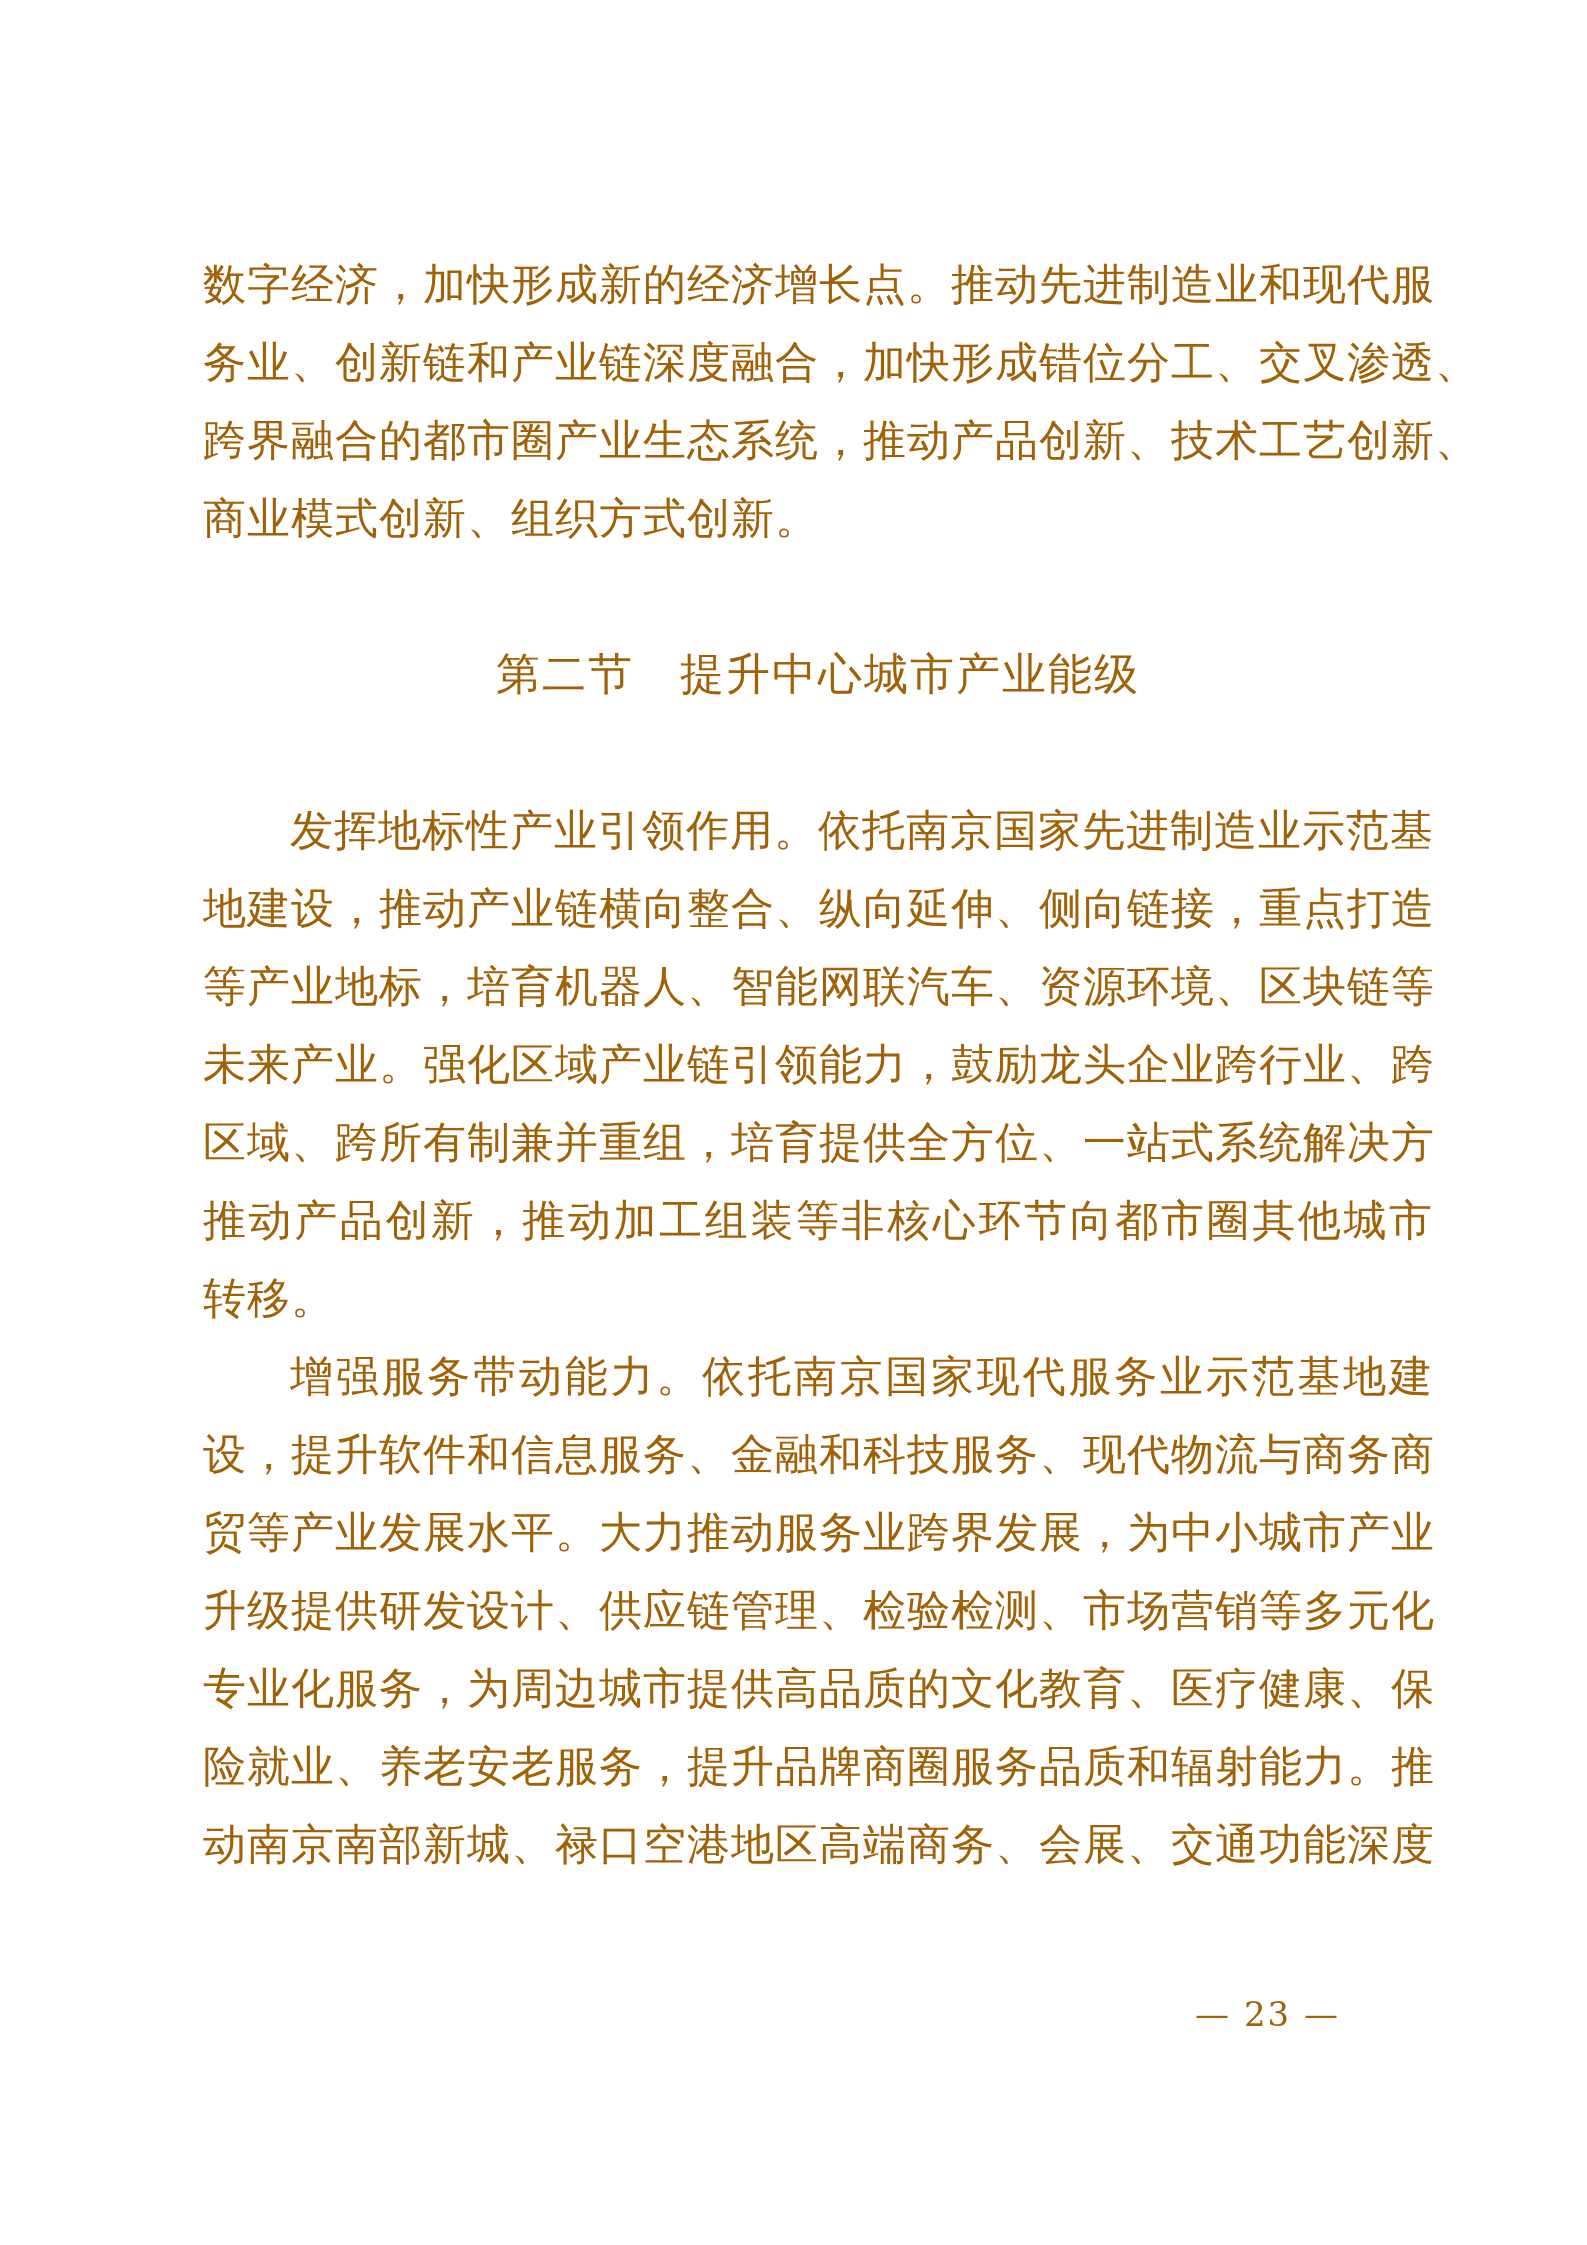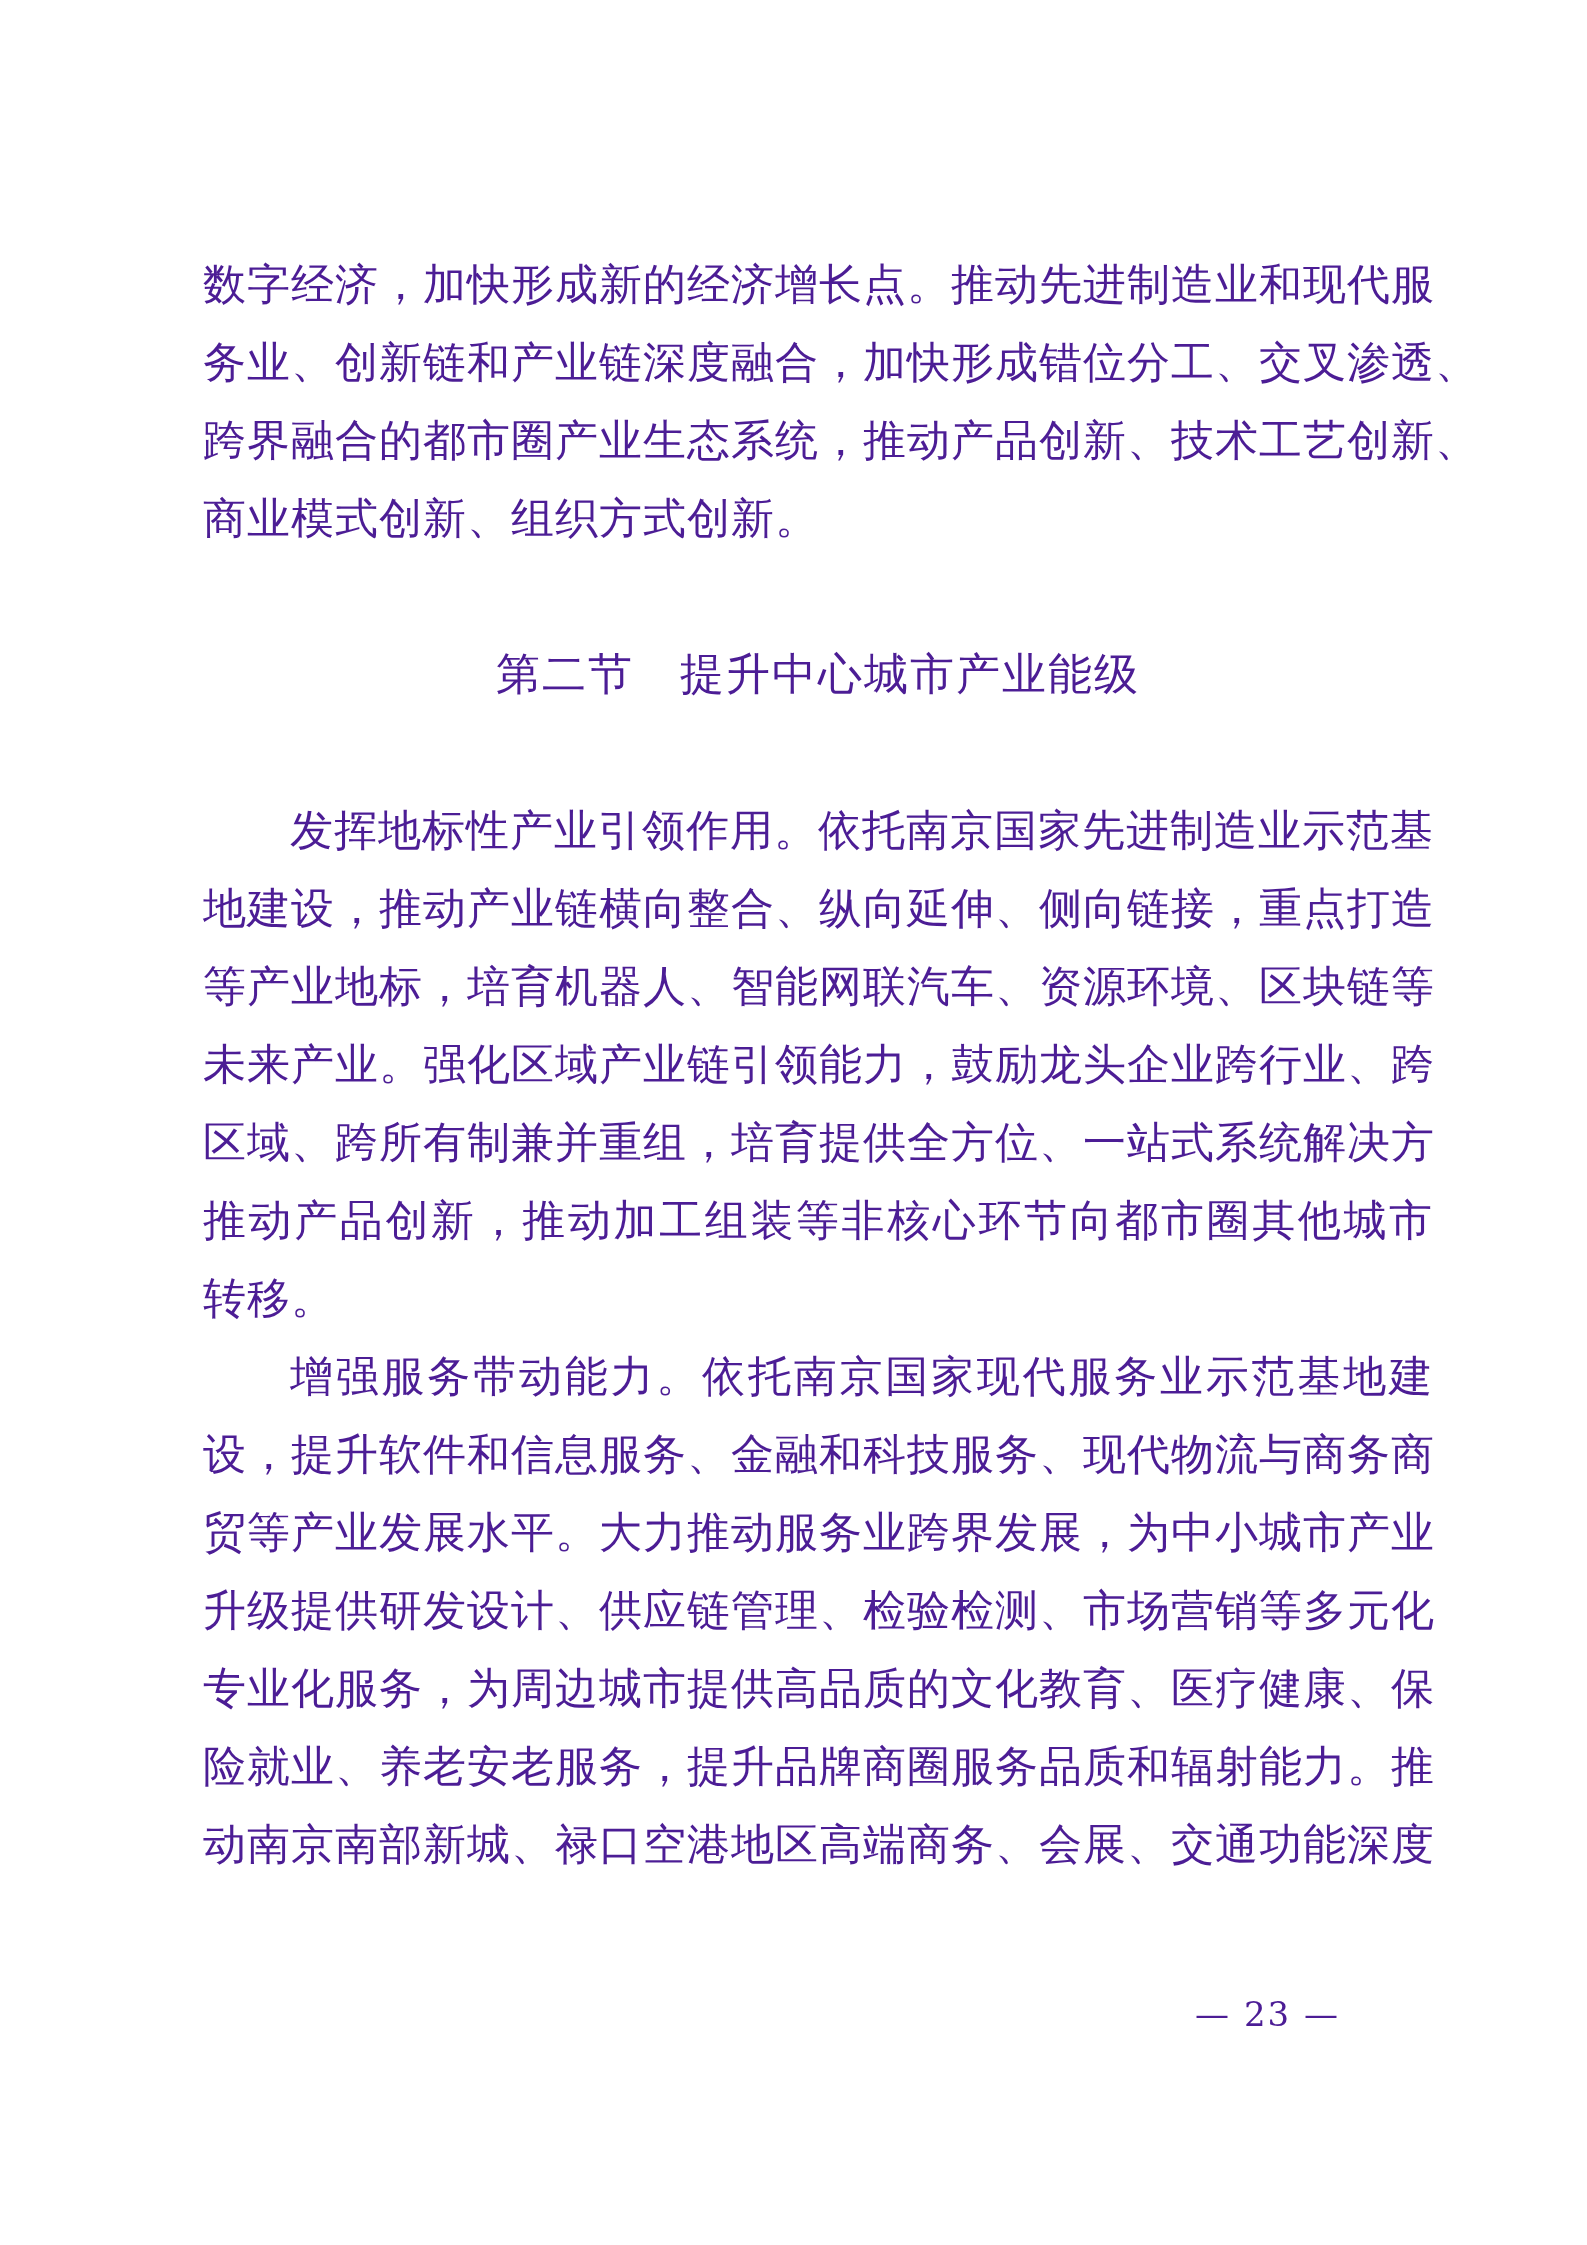--- a/index.html
+++ b/index.html
@@ -6,21 +6,21 @@
     margin: 0;
     padding: 0;
     background: #e8e8e8;
   }
   .page {
     position: relative;
     width: 1587px;
     height: 2245px;
     margin: 0 auto;
     background: #ffffff;
-    color: #4c1d95;
+    color: #a16207;
     font-family: "DejaVu Serif", "Liberation Serif", serif;
     overflow: hidden;
   }
   .content {
     position: absolute;
     left: 203px;
     top: 245px;
     width: 1230px;
   }
   .line {

